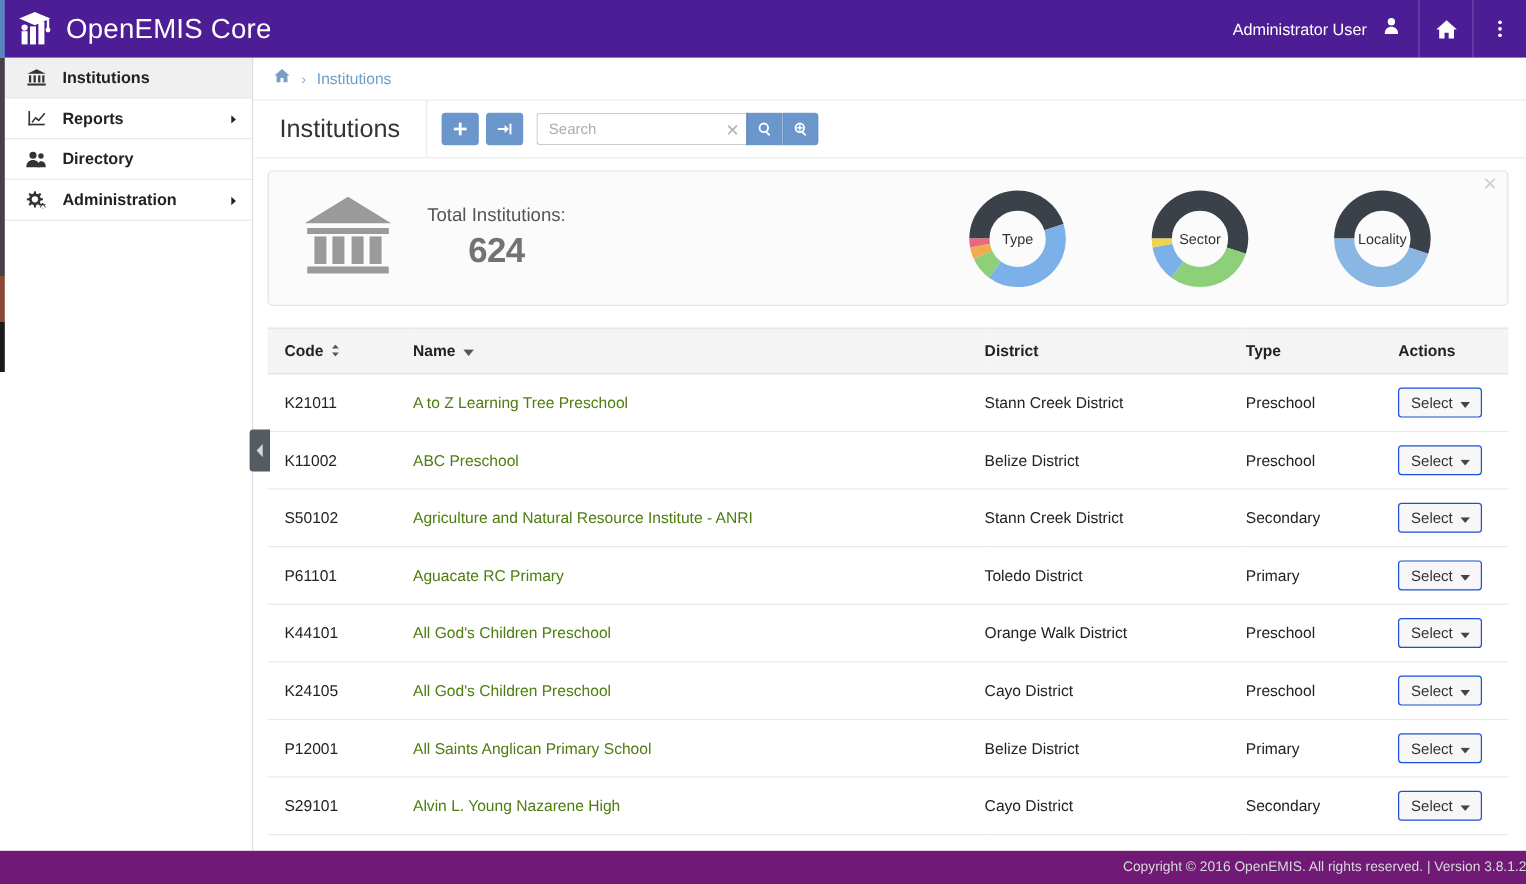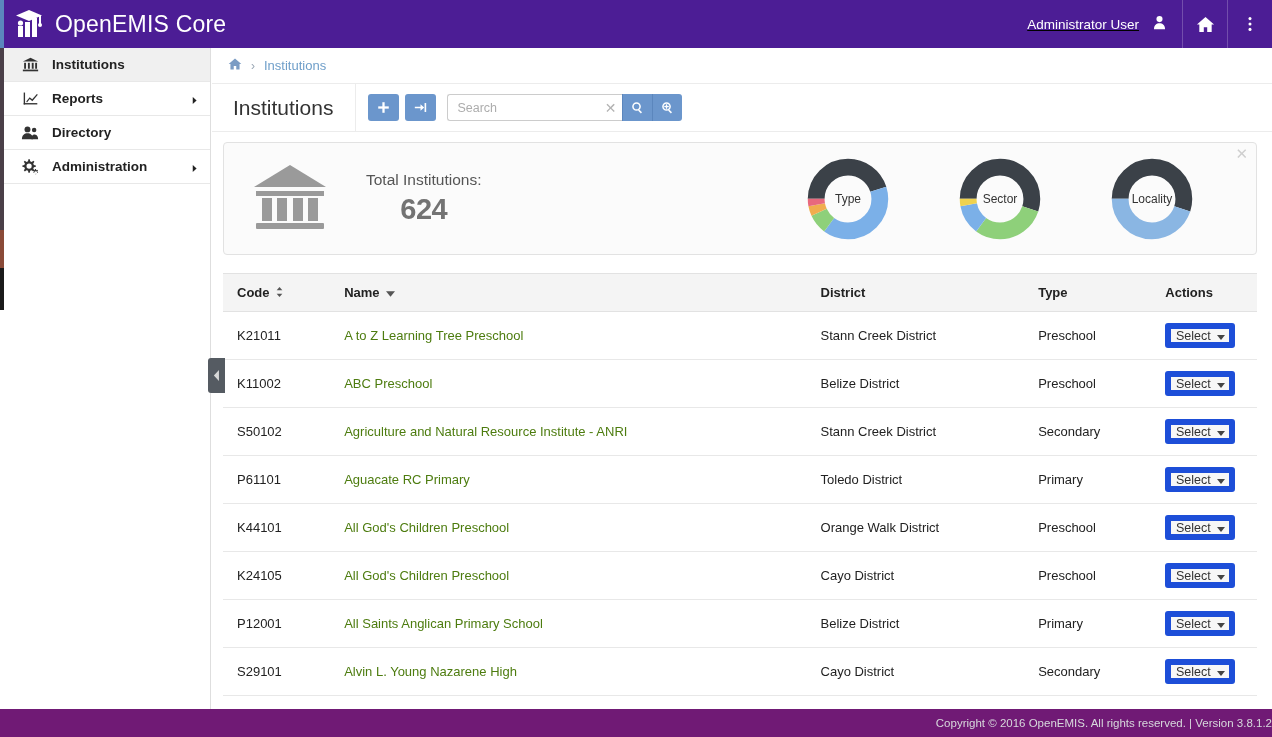--- a/index.html
+++ b/index.html
@@ -29,21 +29,21 @@
     background: #4c1d95;
     display: flex; align-items: center;
     z-index: 30;
   }
   .brand { display: flex; align-items: center; padding-left: 12px; }
   .brand-logo { width: 34px; height: 34px; margin-right: 9px; }
   .brand-title {
     color: #ffffff; font-size: 23px; font-weight: 400; letter-spacing: .2px;
   }
   .header-right {
-    margin-left: auto; display: flex; align-items: center; height: 48px; text-decoration: underline;
+    margin-left: auto; display: flex; align-items: center; height: 48px;
   }
   .hr-user {
     display: flex; align-items: center; gap: 12px;
     padding: 0 14px 0 0; height: 48px;
   }
   .hr-user-name { color: #ffffff; font-size: 13.5px; }
   .hr-div { width: 1px; height: 48px; background: rgba(255,255,255,.22); }
   .hr-btn {
     width: 44px; height: 48px; display: flex; align-items: center;
     justify-content: center; cursor: pointer;
@@ -131,21 +131,21 @@
     position: relative; margin: 10px 15px 0 11px; height: 113px;
     background: #fbfbfb; border: 1px solid #e2e2e2; border-radius: 4px;
     display: flex; align-items: center;
   }
   .panel-close {
     position: absolute; right: 8px; top: 3px;
     color: #cfcfcf; font-size: 15px; cursor: pointer; line-height: 1;
   }
   .inst-icon { margin-left: 26px; width: 80px; }
   .inst-icon svg { fill: #9a9a9a; }
-  .total-block { margin-left: 36px; }
+  .total-block { margin-left: 26px; }
   .total-label { font-size: 15.5px; color: #555555; }
   .total-value {
     font-size: 29px; color: #737373; font-weight: 700;
     margin-top: 4px; text-align: center; letter-spacing: -.5px;
   }
   .donuts { margin-left: auto; display: flex; align-items: center; }
   .donut {
     width: 84px; height: 84px; position: relative;
     margin-right: 68px;
   }
@@ -171,21 +171,21 @@
   th.c-type   { width: 128px; }
   th.c-act    { width: 92px; }
   tbody td {
     font-size: 13px; color: #222222; height: 48px;
     border-bottom: 1px solid #e8e8e8; vertical-align: middle;
   }
   tbody td.c-code { padding-left: 14px; }
   .row-link { color: #4d7c0f; text-decoration: none; cursor: pointer; }
   .select-btn {
     width: 70px; height: 25px; background: #f7f7f7;
-    border: 6px solid #1d4ed8; border-radius: 3px;
+    border: 1px solid #1d4ed8; border-radius: 3px;
     font-size: 12.5px; color: #333333; cursor: pointer;
     display: flex; align-items: center; justify-content: center; gap: 6px;
     font-family: "Liberation Sans", sans-serif;
   }
   .select-btn svg { fill: #444444; }
   .sort-ico svg { fill: #555555; }
 
   
   .collapse-handle {
     position: absolute; left: 208px; top: 358px; width: 17px; height: 35px;

